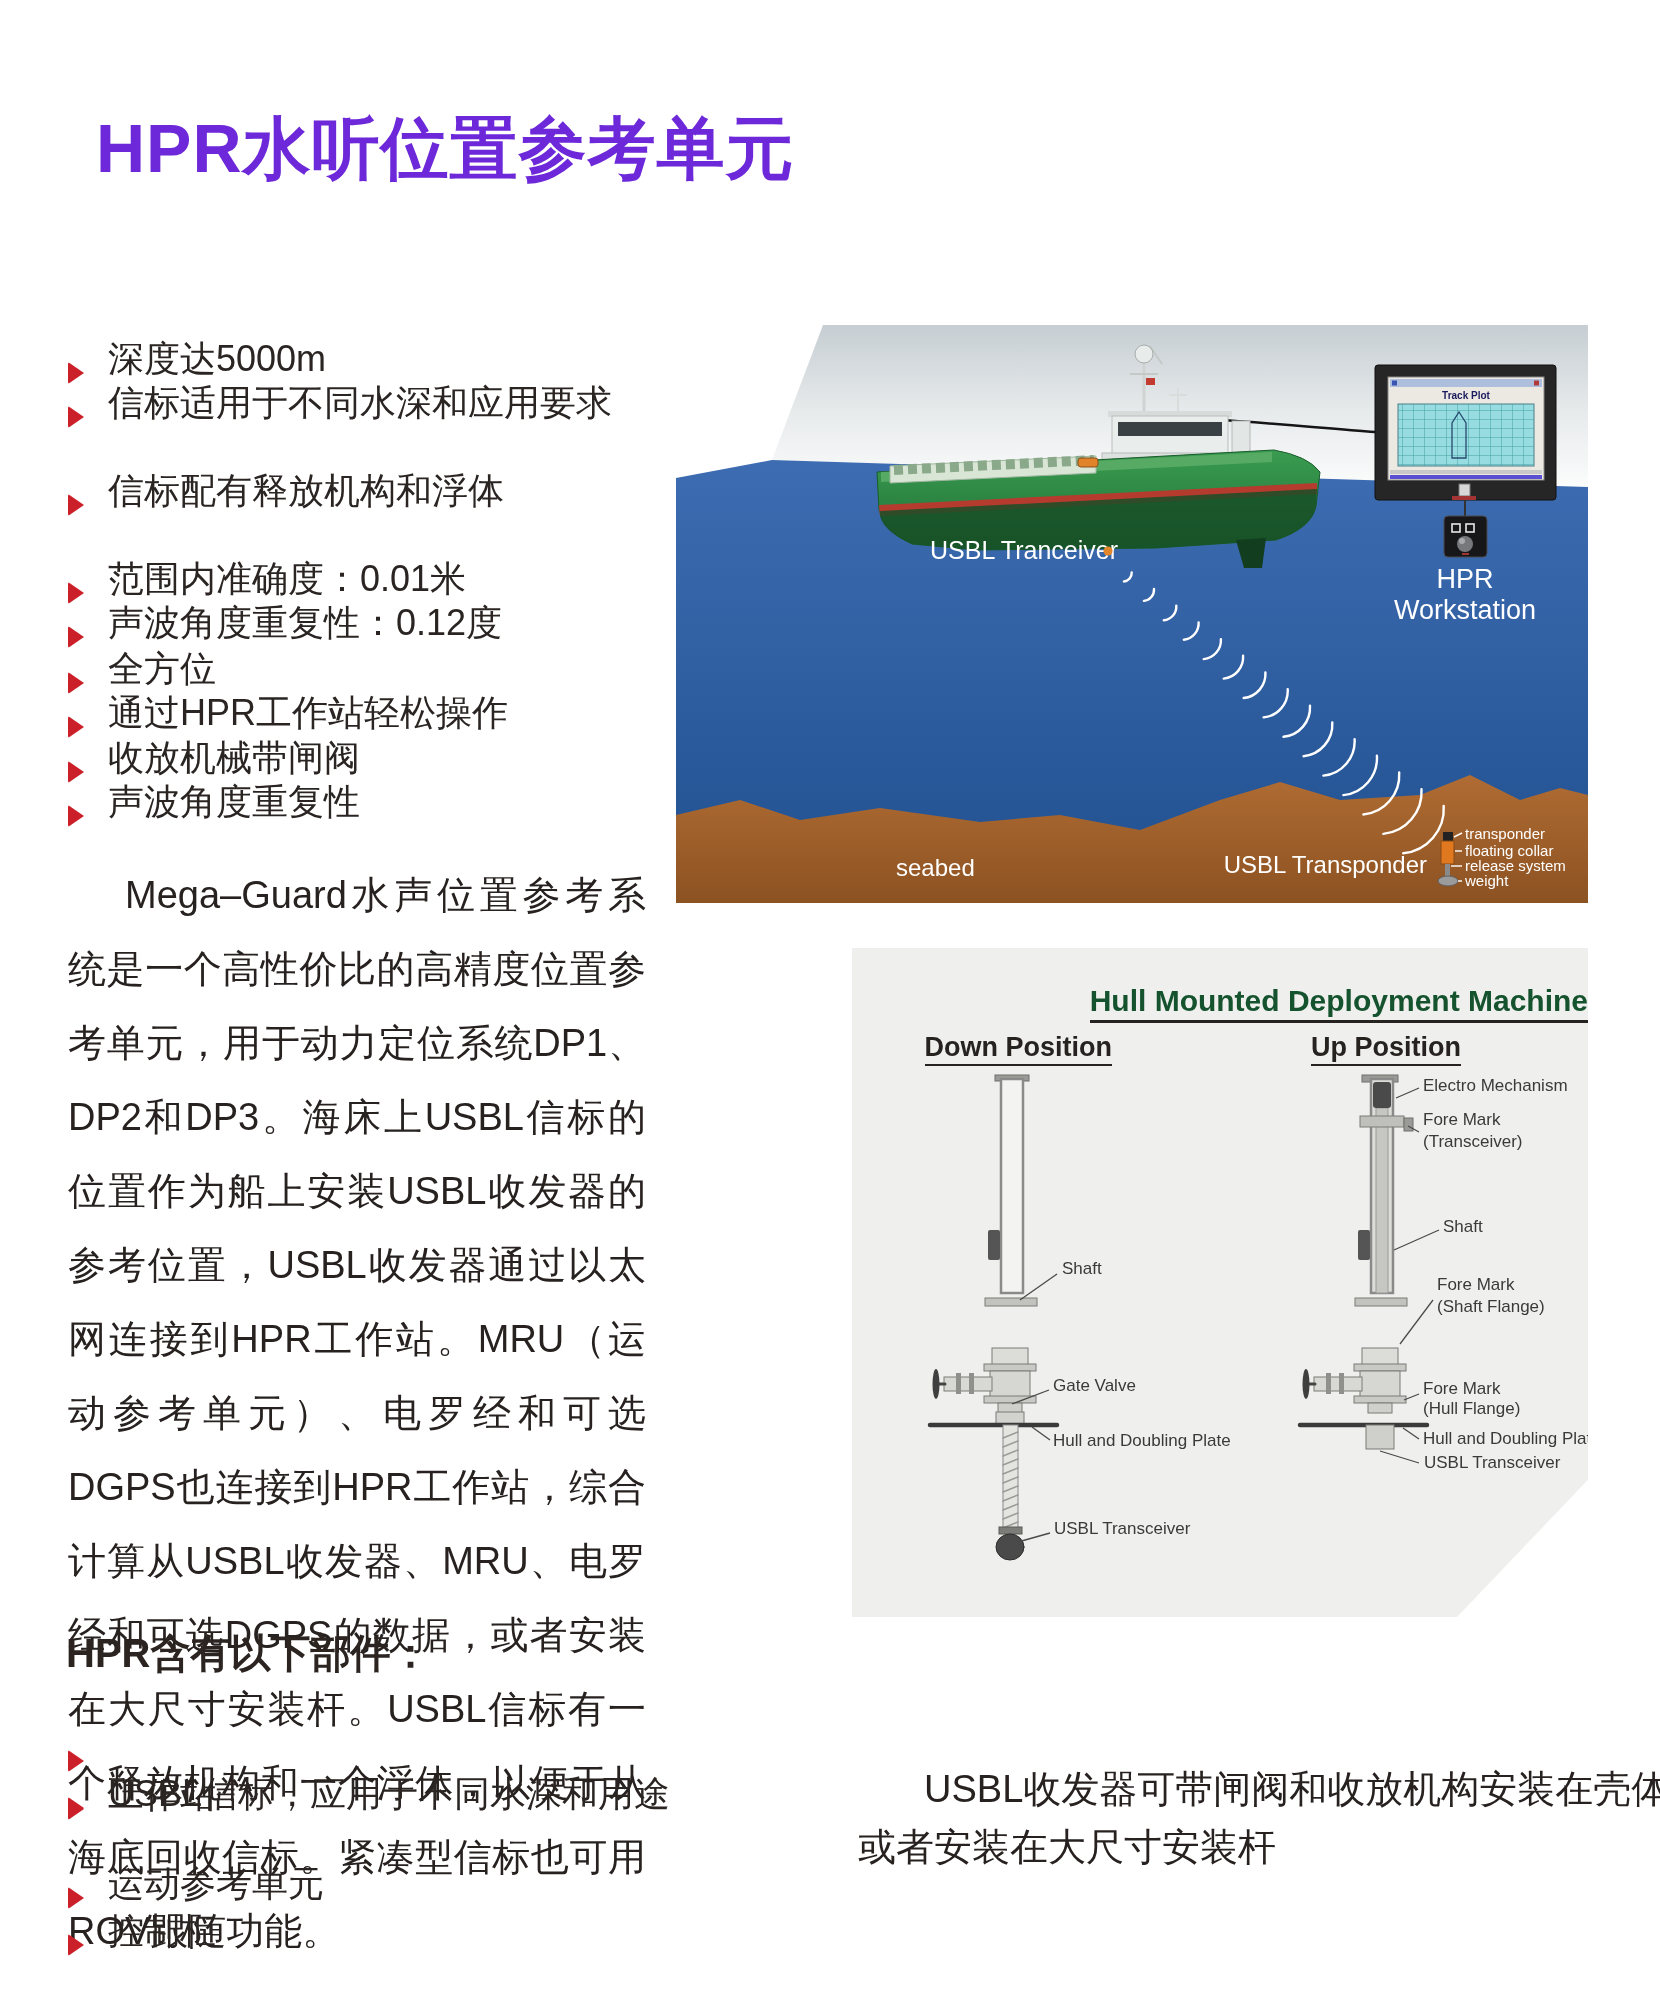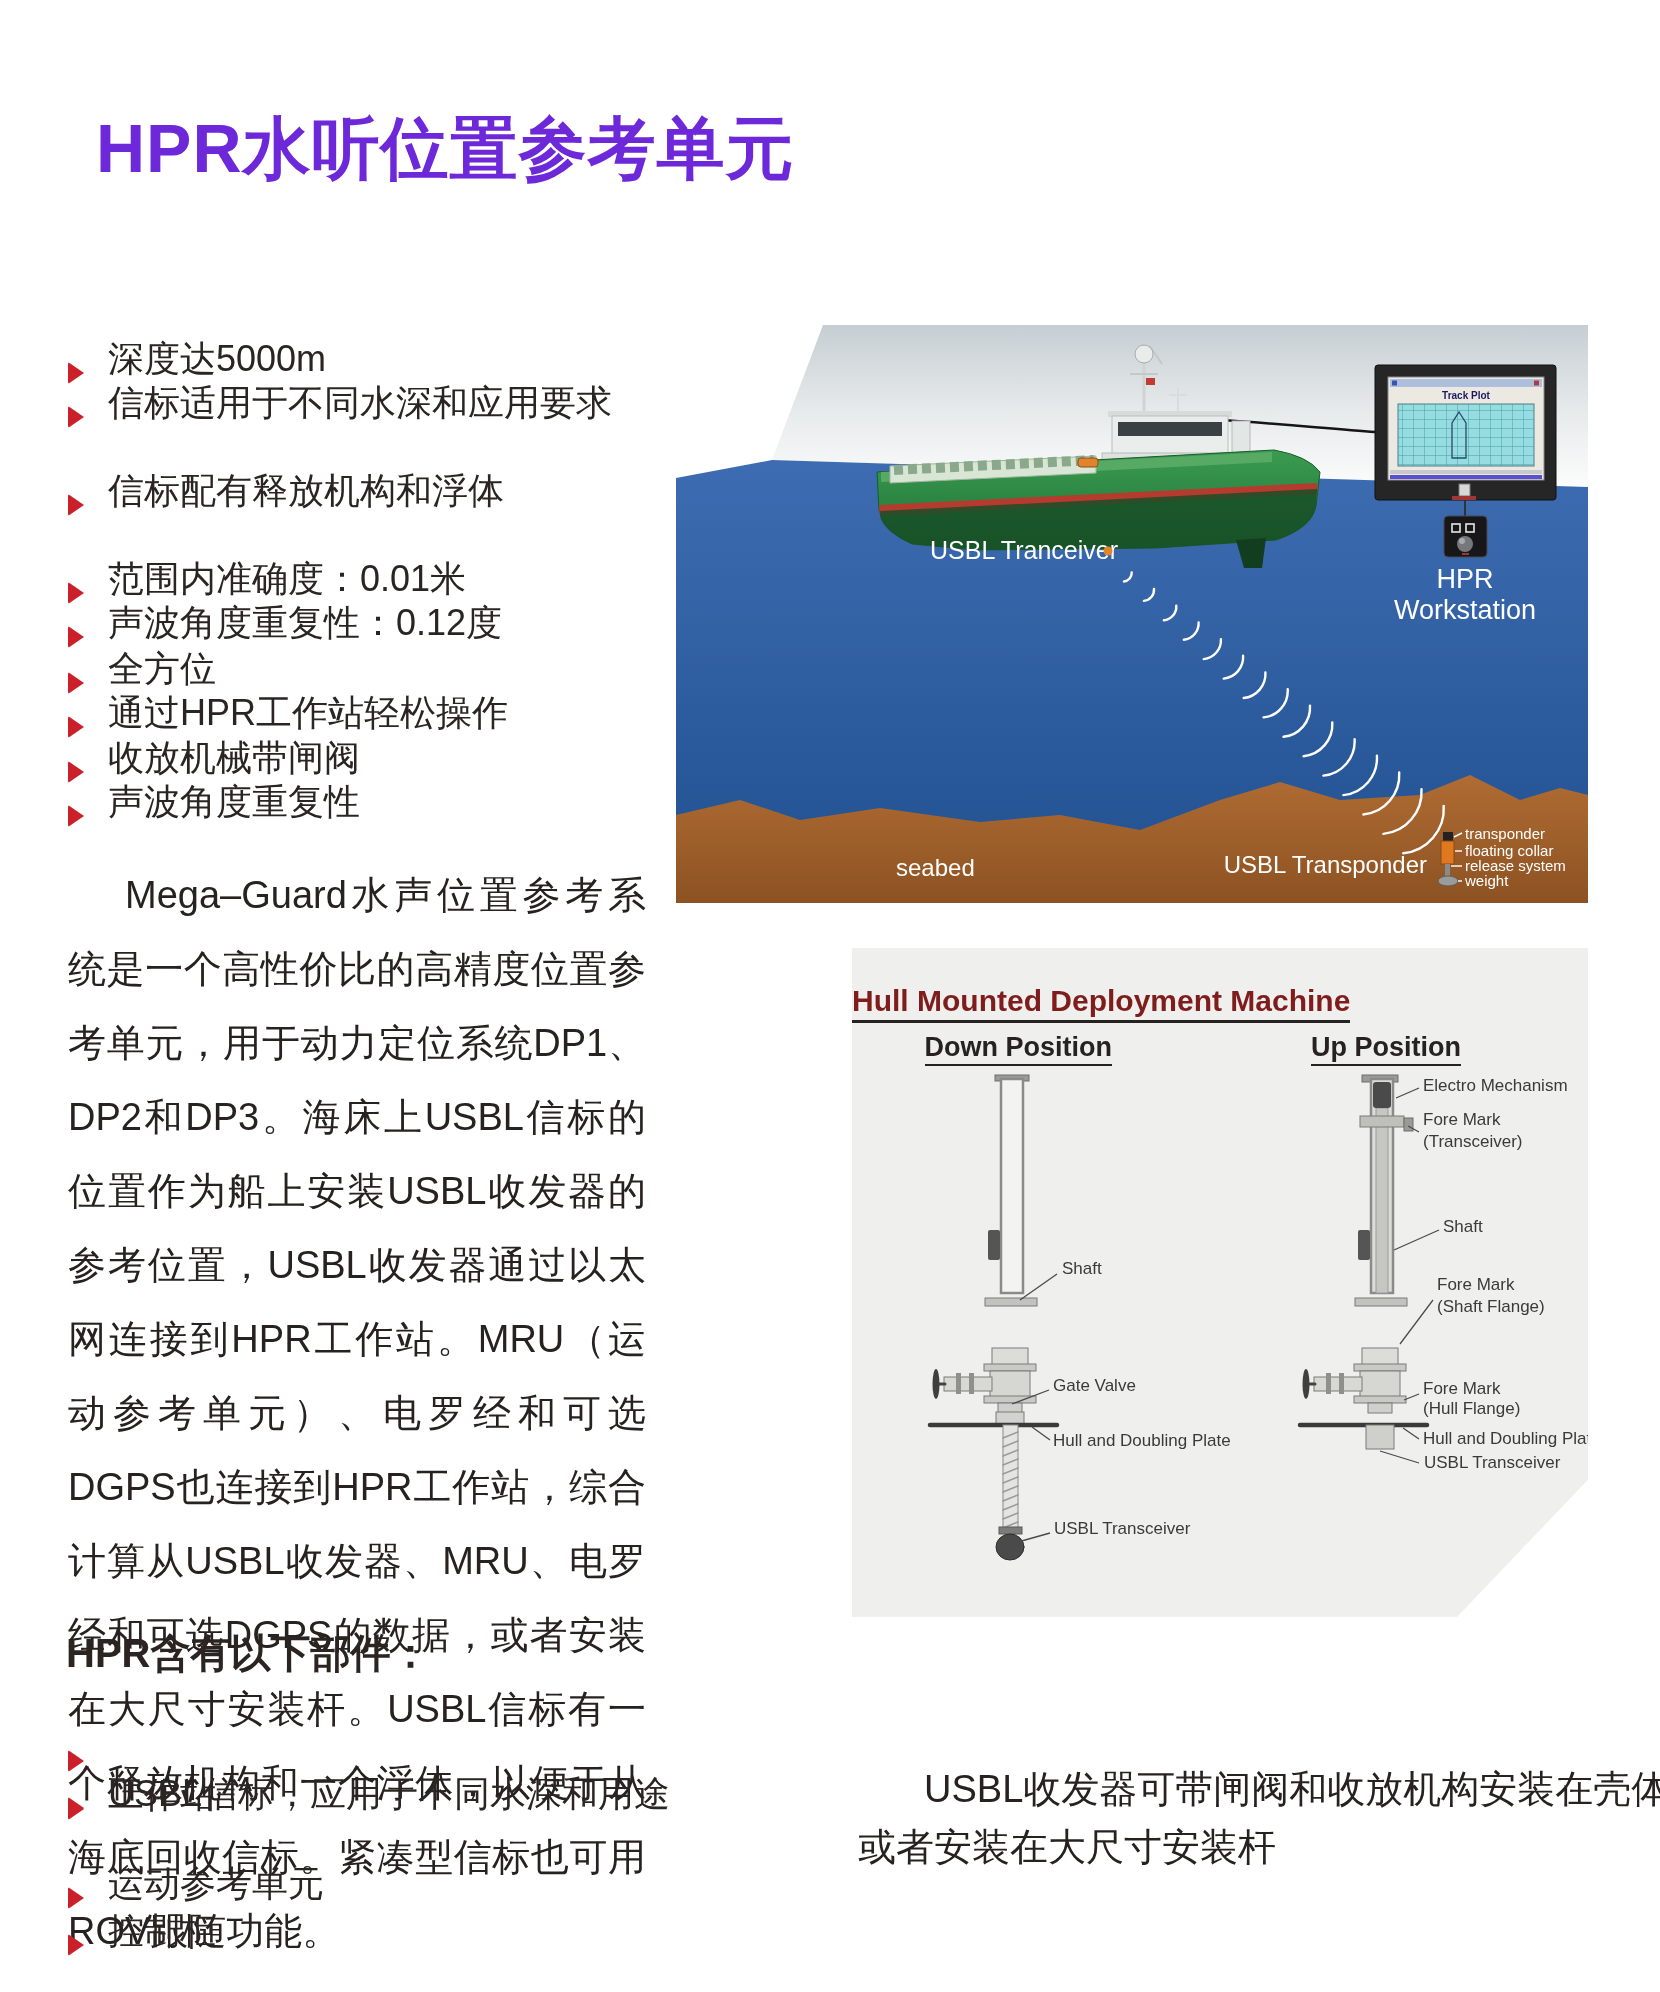--- a/index.html
+++ b/index.html
@@ -13,21 +13,21 @@
        border-left:16px solid #cb2029;margin-right:24px;flex:0 0 auto;border-radius:2px;}
   .para{left:68px;top:858px;width:578px;font-size:38px;line-height:74px;text-align:justify;
         text-indent:57px;color:#272220;}
   .h2{left:66px;top:1626px;font-size:40px;font-weight:700;color:#2b2420;white-space:nowrap;}
   .note-line{left:858px;width:750px;font-size:38px;color:#272220;white-space:nowrap;}
   
   .illu1{left:676px;top:320px;width:912px;height:585px;}
   
   .panel2{left:852px;top:948px;width:736px;height:669px;background:#efefed;
           clip-path:polygon(0 0,100% 0,100% 79.5%,82.2% 100%,0 100%);}
-  .p2-title{top:36px;width:100%;text-align:left;font-size:30px;font-weight:700;color:#7f1d1d;}
+  .p2-title{top:36px;width:100%;text-align:right;font-size:30px;font-weight:700;color:#14532d;}
   .p2-title span{border-bottom:3px solid #262220;padding-bottom:3px;}
   .p2-sub{top:84px;font-size:27px;font-weight:700;color:#262220;}
   .p2-sub span{border-bottom:2px solid #262220;padding-bottom:2px;}
   .p2-sub.down{left:70px;width:190px;text-align:right;}
   .p2-sub.up{left:444px;width:180px;text-align:center;}
   svg text{font-family:"Liberation Sans","DejaVu Sans",sans-serif;}
   .dlab{font-size:17px;fill:#3a3a3a;}
   .wlab{fill:#ffffff;}
 </style>
 </head>

